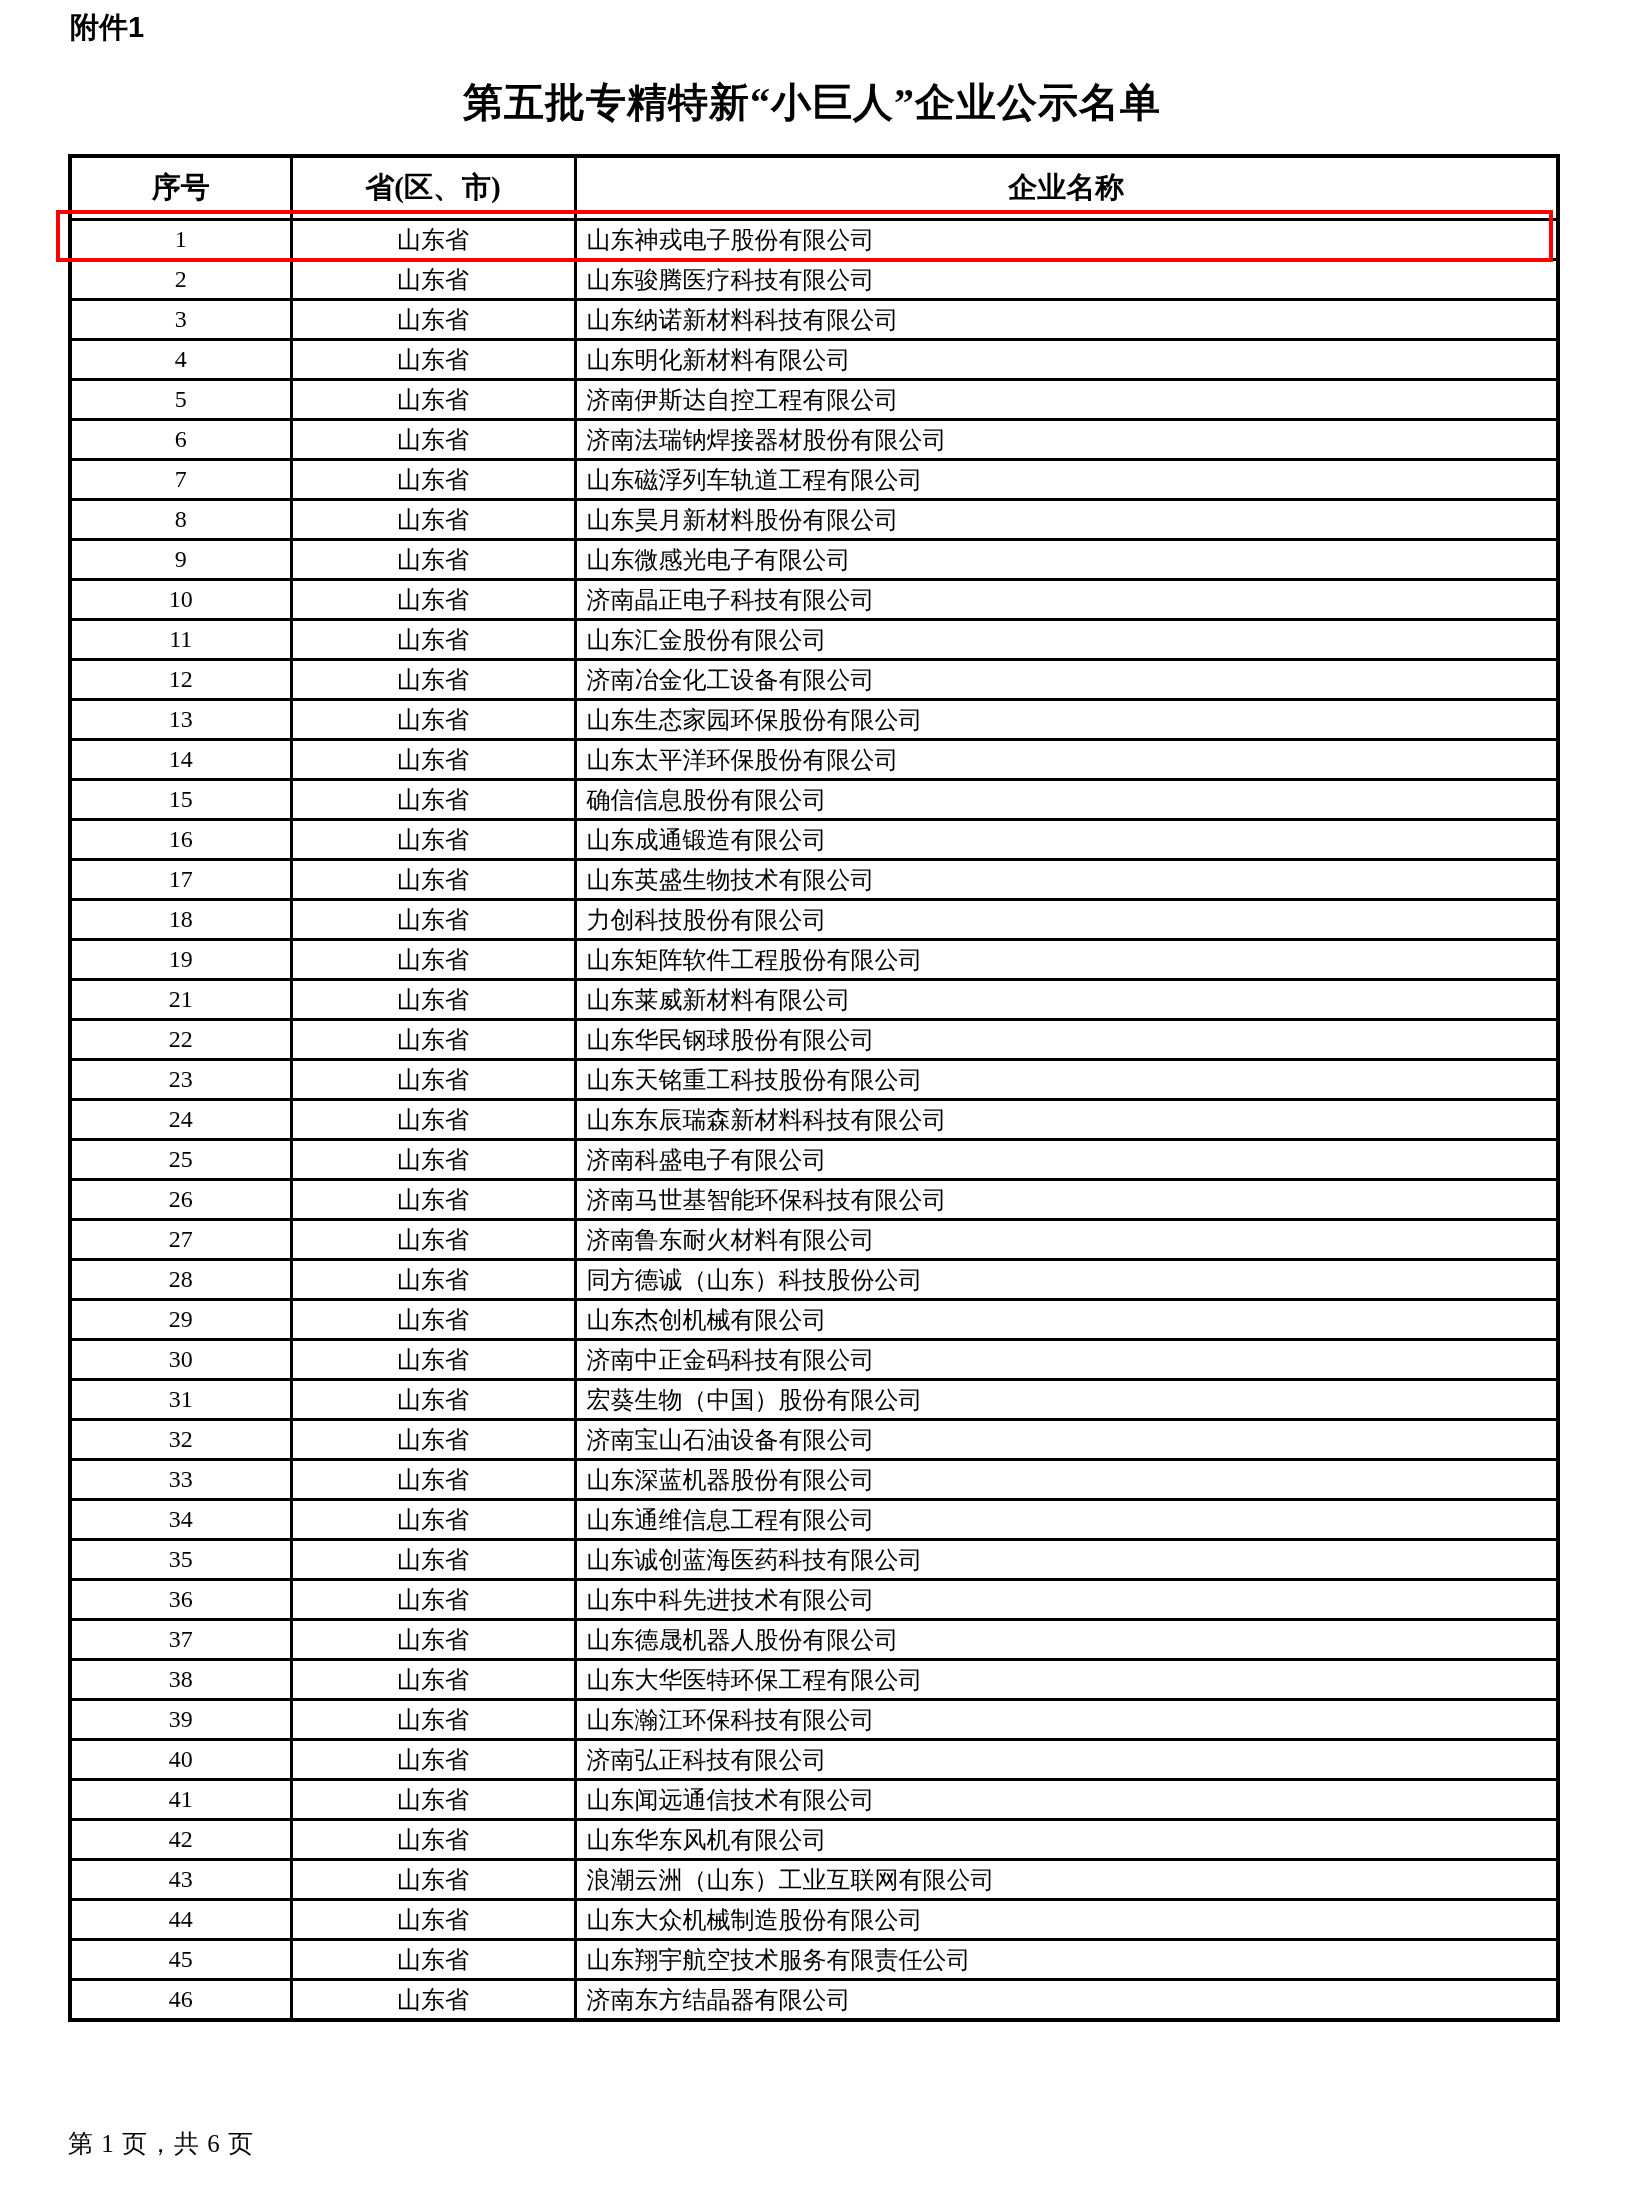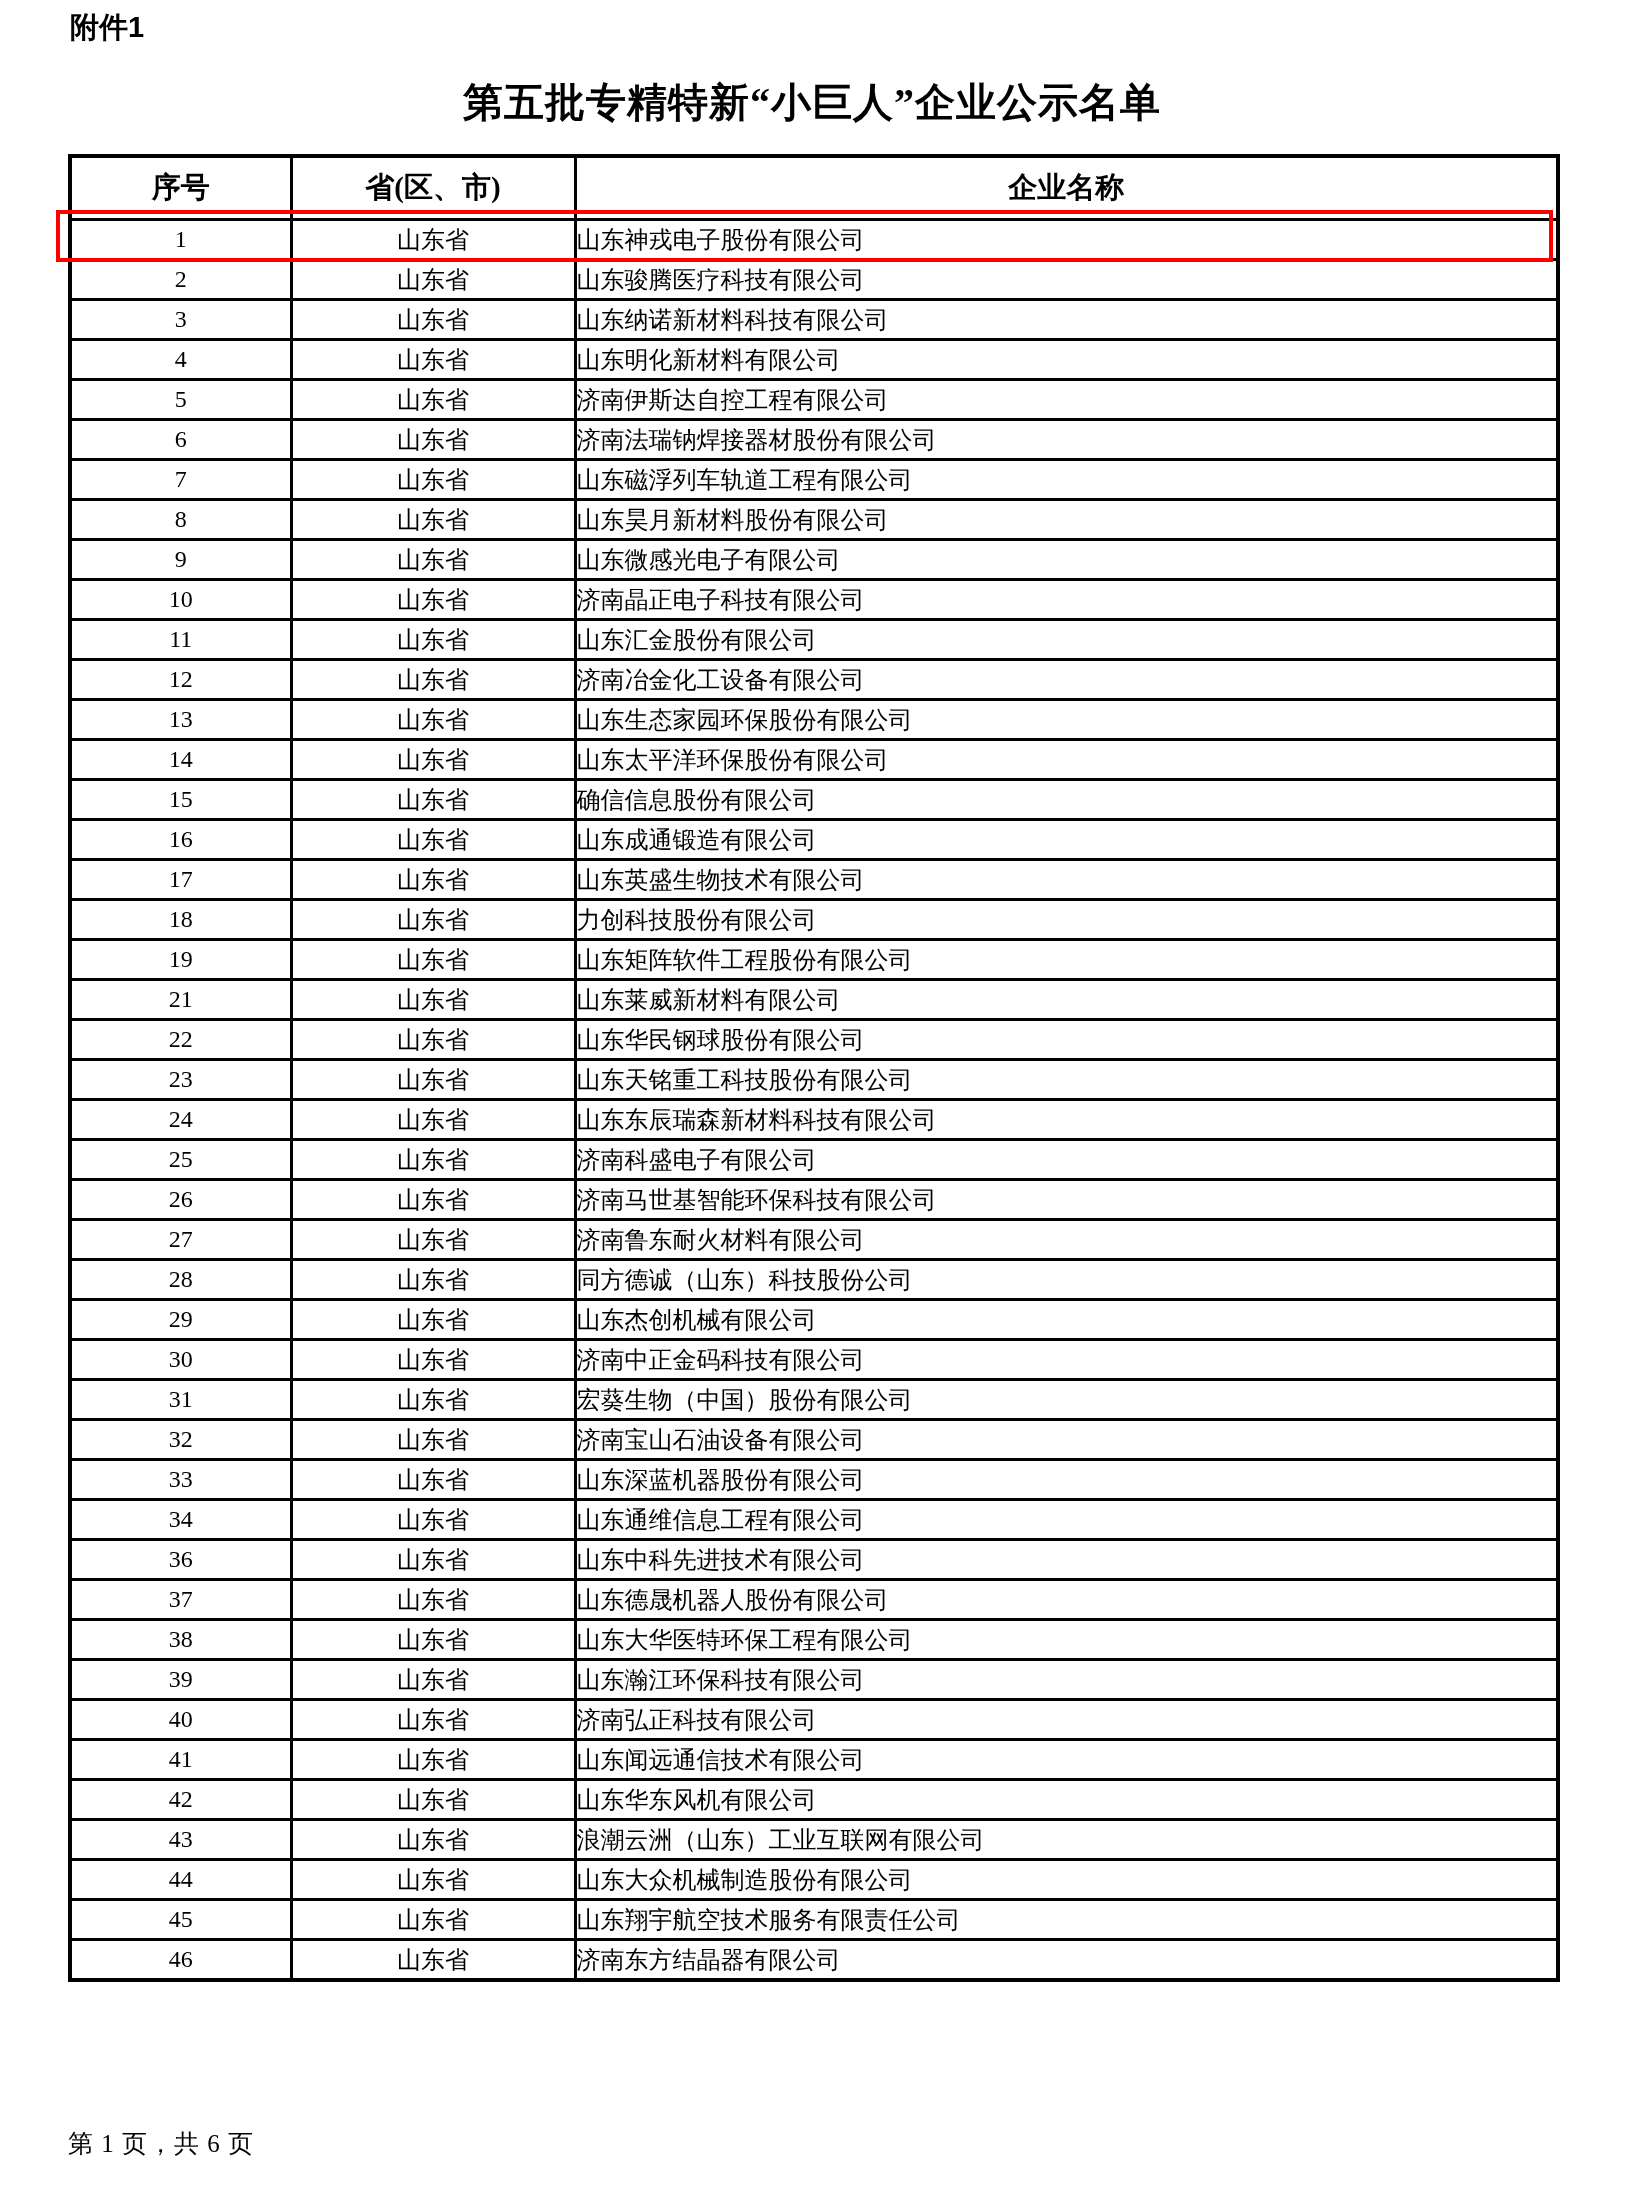--- a/index.html
+++ b/index.html
@@ -57,21 +57,21 @@
     border:3px solid #000;
     height:37px;
     font-size:24px;
     vertical-align:middle;
     padding:0;
     white-space:nowrap;
     overflow:hidden;
   }
   .company-table td.cell-index,
   .company-table td.cell-province{text-align:center;}
-  .company-table td.cell-company{text-align:left;}
+  .company-table td.cell-company{text-align:left;padding-left:10px;}
   .highlight-box{
     position:absolute;
     box-sizing:border-box;
     left:56px;
     top:210px;
     width:1497px;
     height:52px;
     border:4px solid #ff0000;
     pointer-events:none;
   }
@@ -267,20 +267,25 @@
           <td class="cell-index">33</td>
           <td class="cell-province">山东省</td>
           <td class="cell-company">山东深蓝机器股份有限公司</td>
         </tr>
         <tr>
           <td class="cell-index">34</td>
           <td class="cell-province">山东省</td>
           <td class="cell-company">山东通维信息工程有限公司</td>
         </tr>
         <tr>
+          <td class="cell-index">35</td>
+          <td class="cell-province">山东省</td>
+          <td class="cell-company">山东诚创蓝海医药科技有限公司</td>
+        </tr>
+        <tr>
           <td class="cell-index">36</td>
           <td class="cell-province">山东省</td>
           <td class="cell-company">山东中科先进技术有限公司</td>
         </tr>
         <tr>
           <td class="cell-index">37</td>
           <td class="cell-province">山东省</td>
           <td class="cell-company">山东德晟机器人股份有限公司</td>
         </tr>
         <tr>

